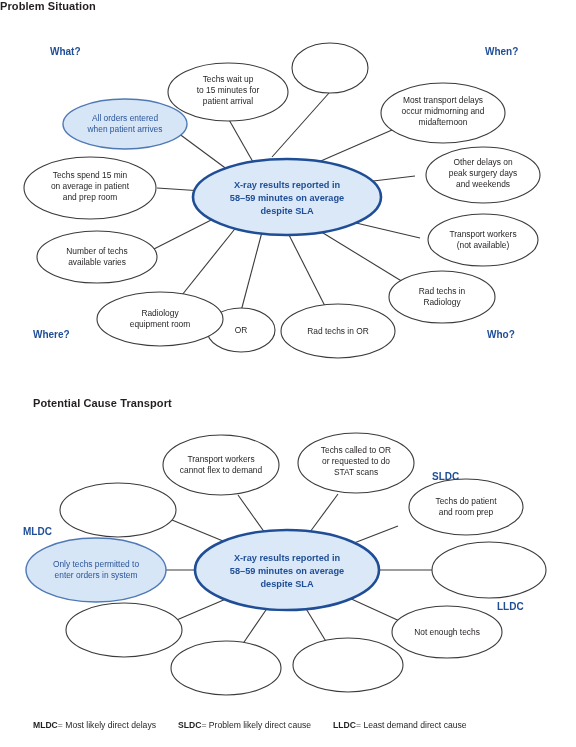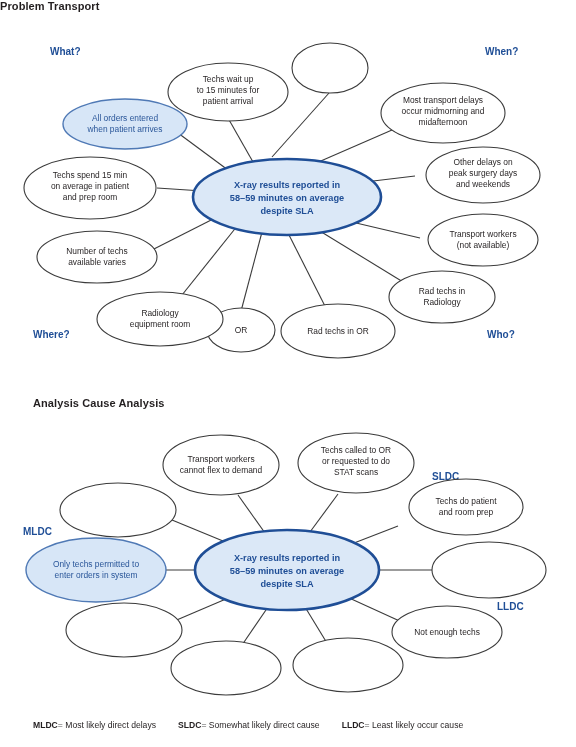--- a/index.html
+++ b/index.html
@@ -81,22 +81,22 @@
     color: #231f20;
     white-space: nowrap;
   }
   .legend .item { display: inline-block; margin-right: 22px; }
   .legend .abbr { font-weight: bold; }
   .legend .eq { color: #555; }
 </style>
 </head>
 <body>
 
-<div class="section-title">Problem Transport</div>
-<div class="section-title" id="title-cause">Analysis Cause Analysis</div>
+<div class="section-title">Problem Situation</div>
+<div class="section-title" id="title-cause">Potential Cause Transport</div>
 
 <svg class="diagram" id="diagram-problem" width="576" height="350" viewBox="0 0 576 350">
 
   <g>
     <line class="conn" x1="253" y1="142" x2="228" y2="98"></line>
     <line class="conn" x1="272" y1="137" x2="329" y2="73"></line>
     <line class="conn" x1="307" y1="147" x2="392" y2="110"></line>
     <line class="conn" x1="323" y1="167" x2="415" y2="156"></line>
     <line class="conn" x1="322" y1="195" x2="420" y2="218"></line>
     <line class="conn" x1="310" y1="205" x2="408" y2="265"></line>
@@ -264,14 +264,14 @@
 
   <g>
     <ellipse class="node-ell center" cx="287" cy="160" rx="92" ry="40"></ellipse>
     <text class="node-text center-text" x="287" y="151">X-ray results reported in</text>
     <text class="node-text center-text" x="287" y="164">58–59 minutes on average</text>
     <text class="node-text center-text" x="287" y="177">despite SLA</text>
   </g>
 </svg>
 
 <div class="legend">
-  <span class="item"><span class="abbr">MLDC</span><span class="eq">=</span> <span>Most likely direct delays</span></span><span class="item"><span class="abbr">SLDC</span><span class="eq">=</span> <span>Somewhat likely direct cause</span></span><span class="item"><span class="abbr">LLDC</span><span class="eq">=</span> <span>Least likely occur cause</span></span>
+  <span class="item"><span class="abbr">MLDC</span><span class="eq">=</span> <span>Most likely direct delays</span></span><span class="item"><span class="abbr">SLDC</span><span class="eq">=</span> <span>Problem likely direct cause</span></span><span class="item"><span class="abbr">LLDC</span><span class="eq">=</span> <span>Least demand direct cause</span></span>
 </div>
 
 </body></html>

